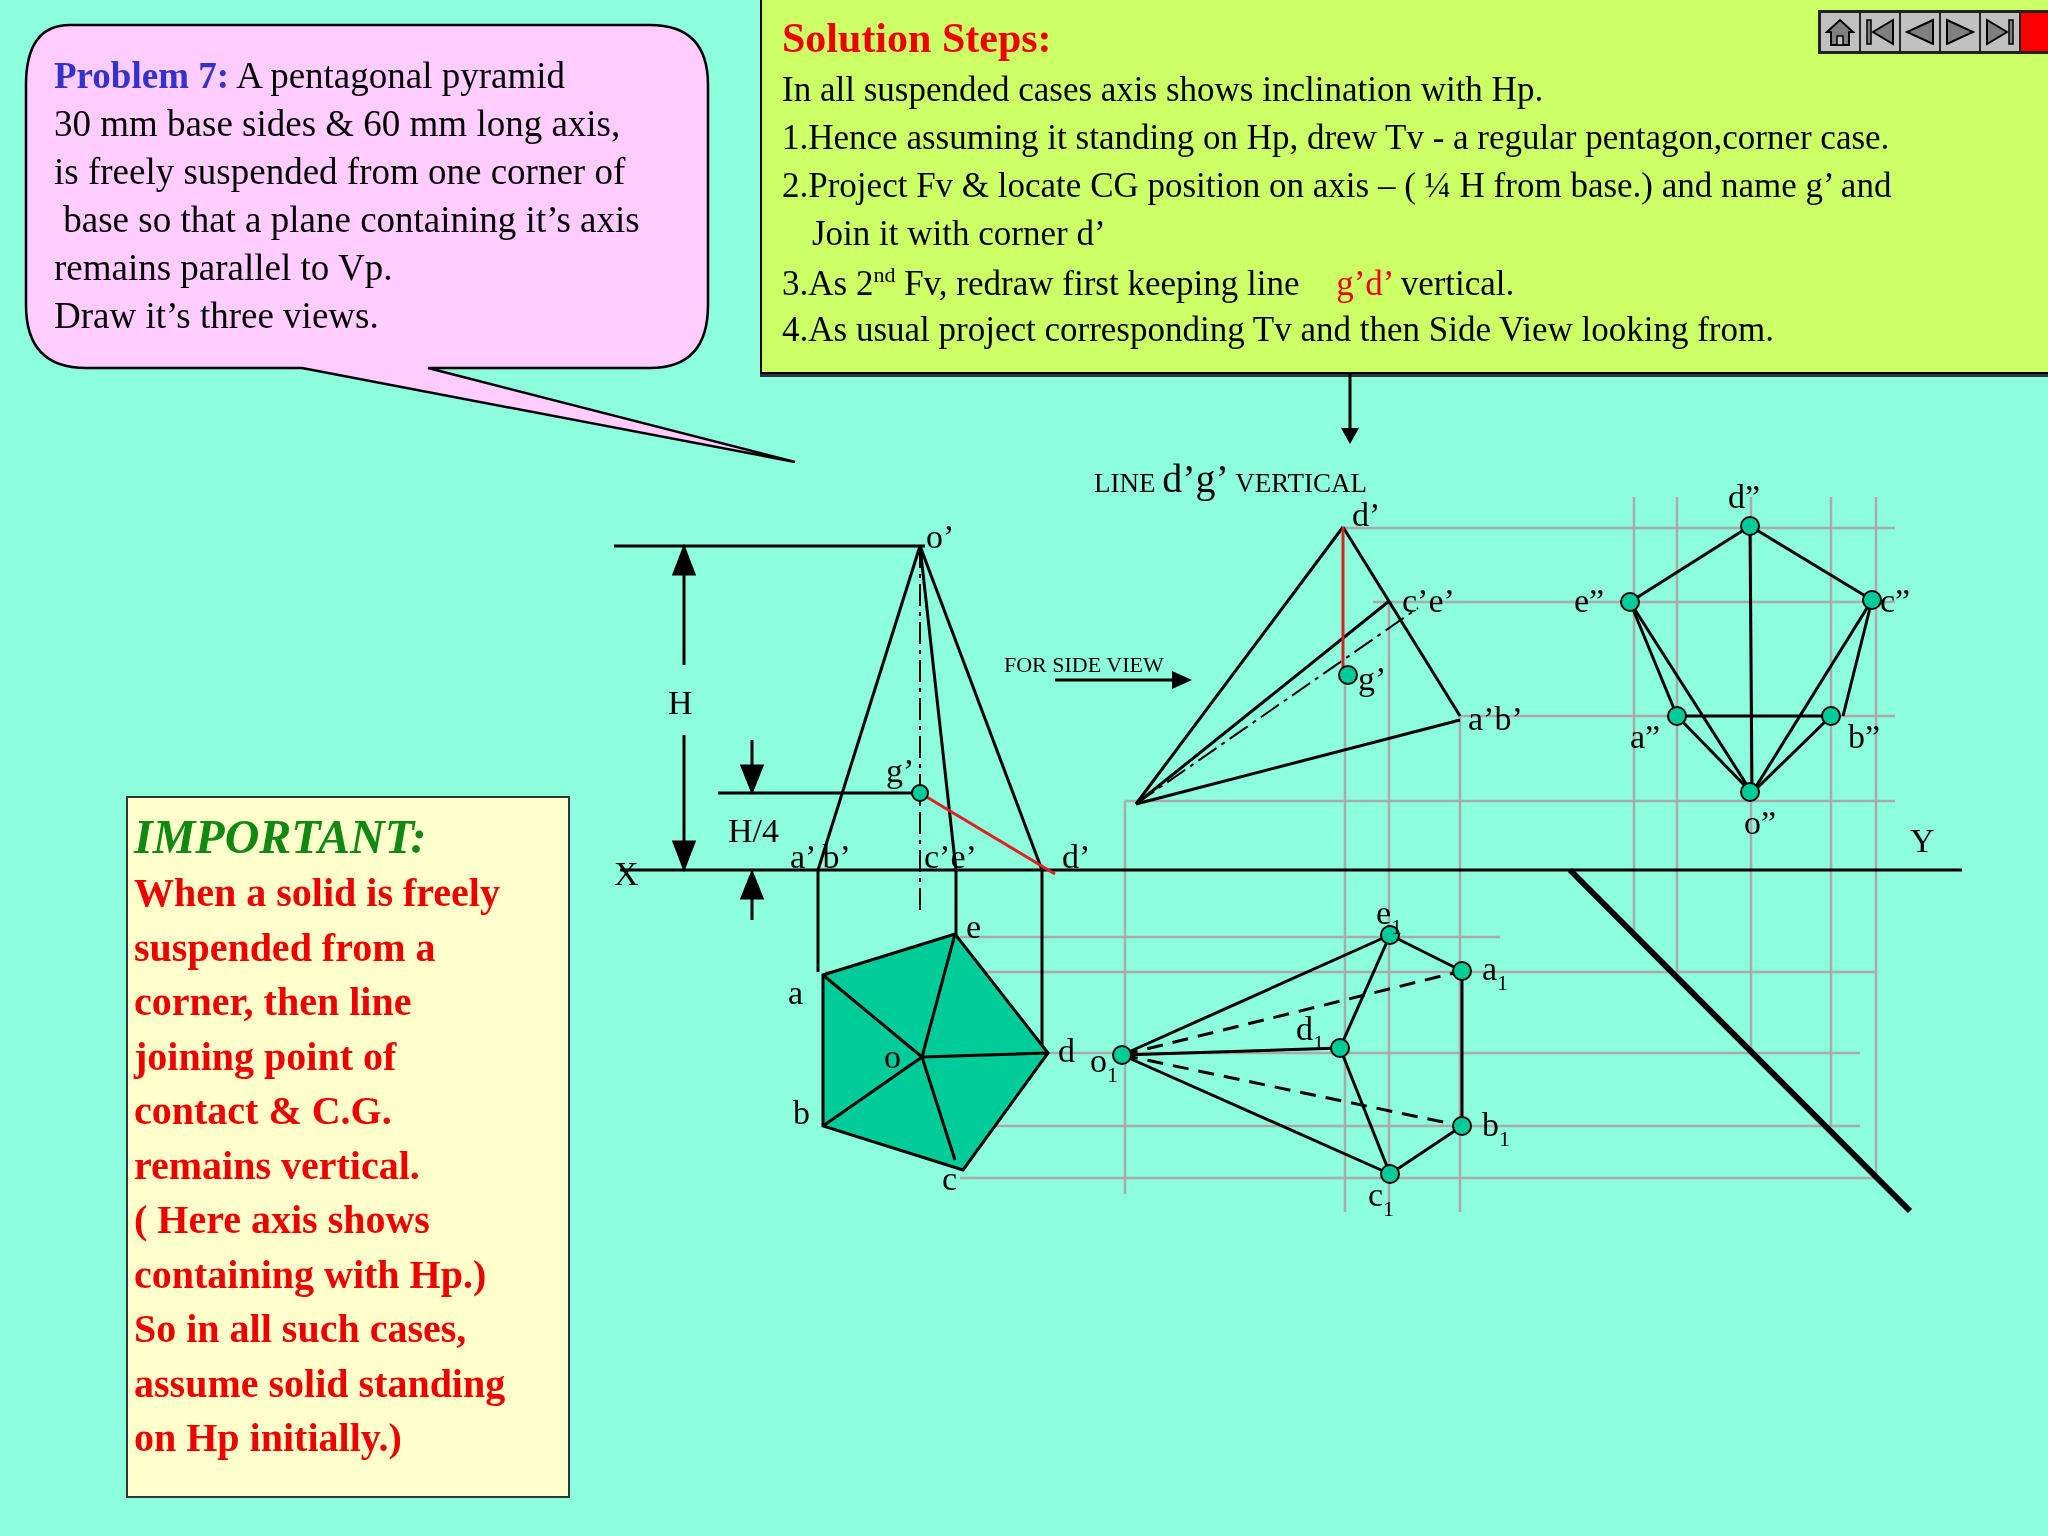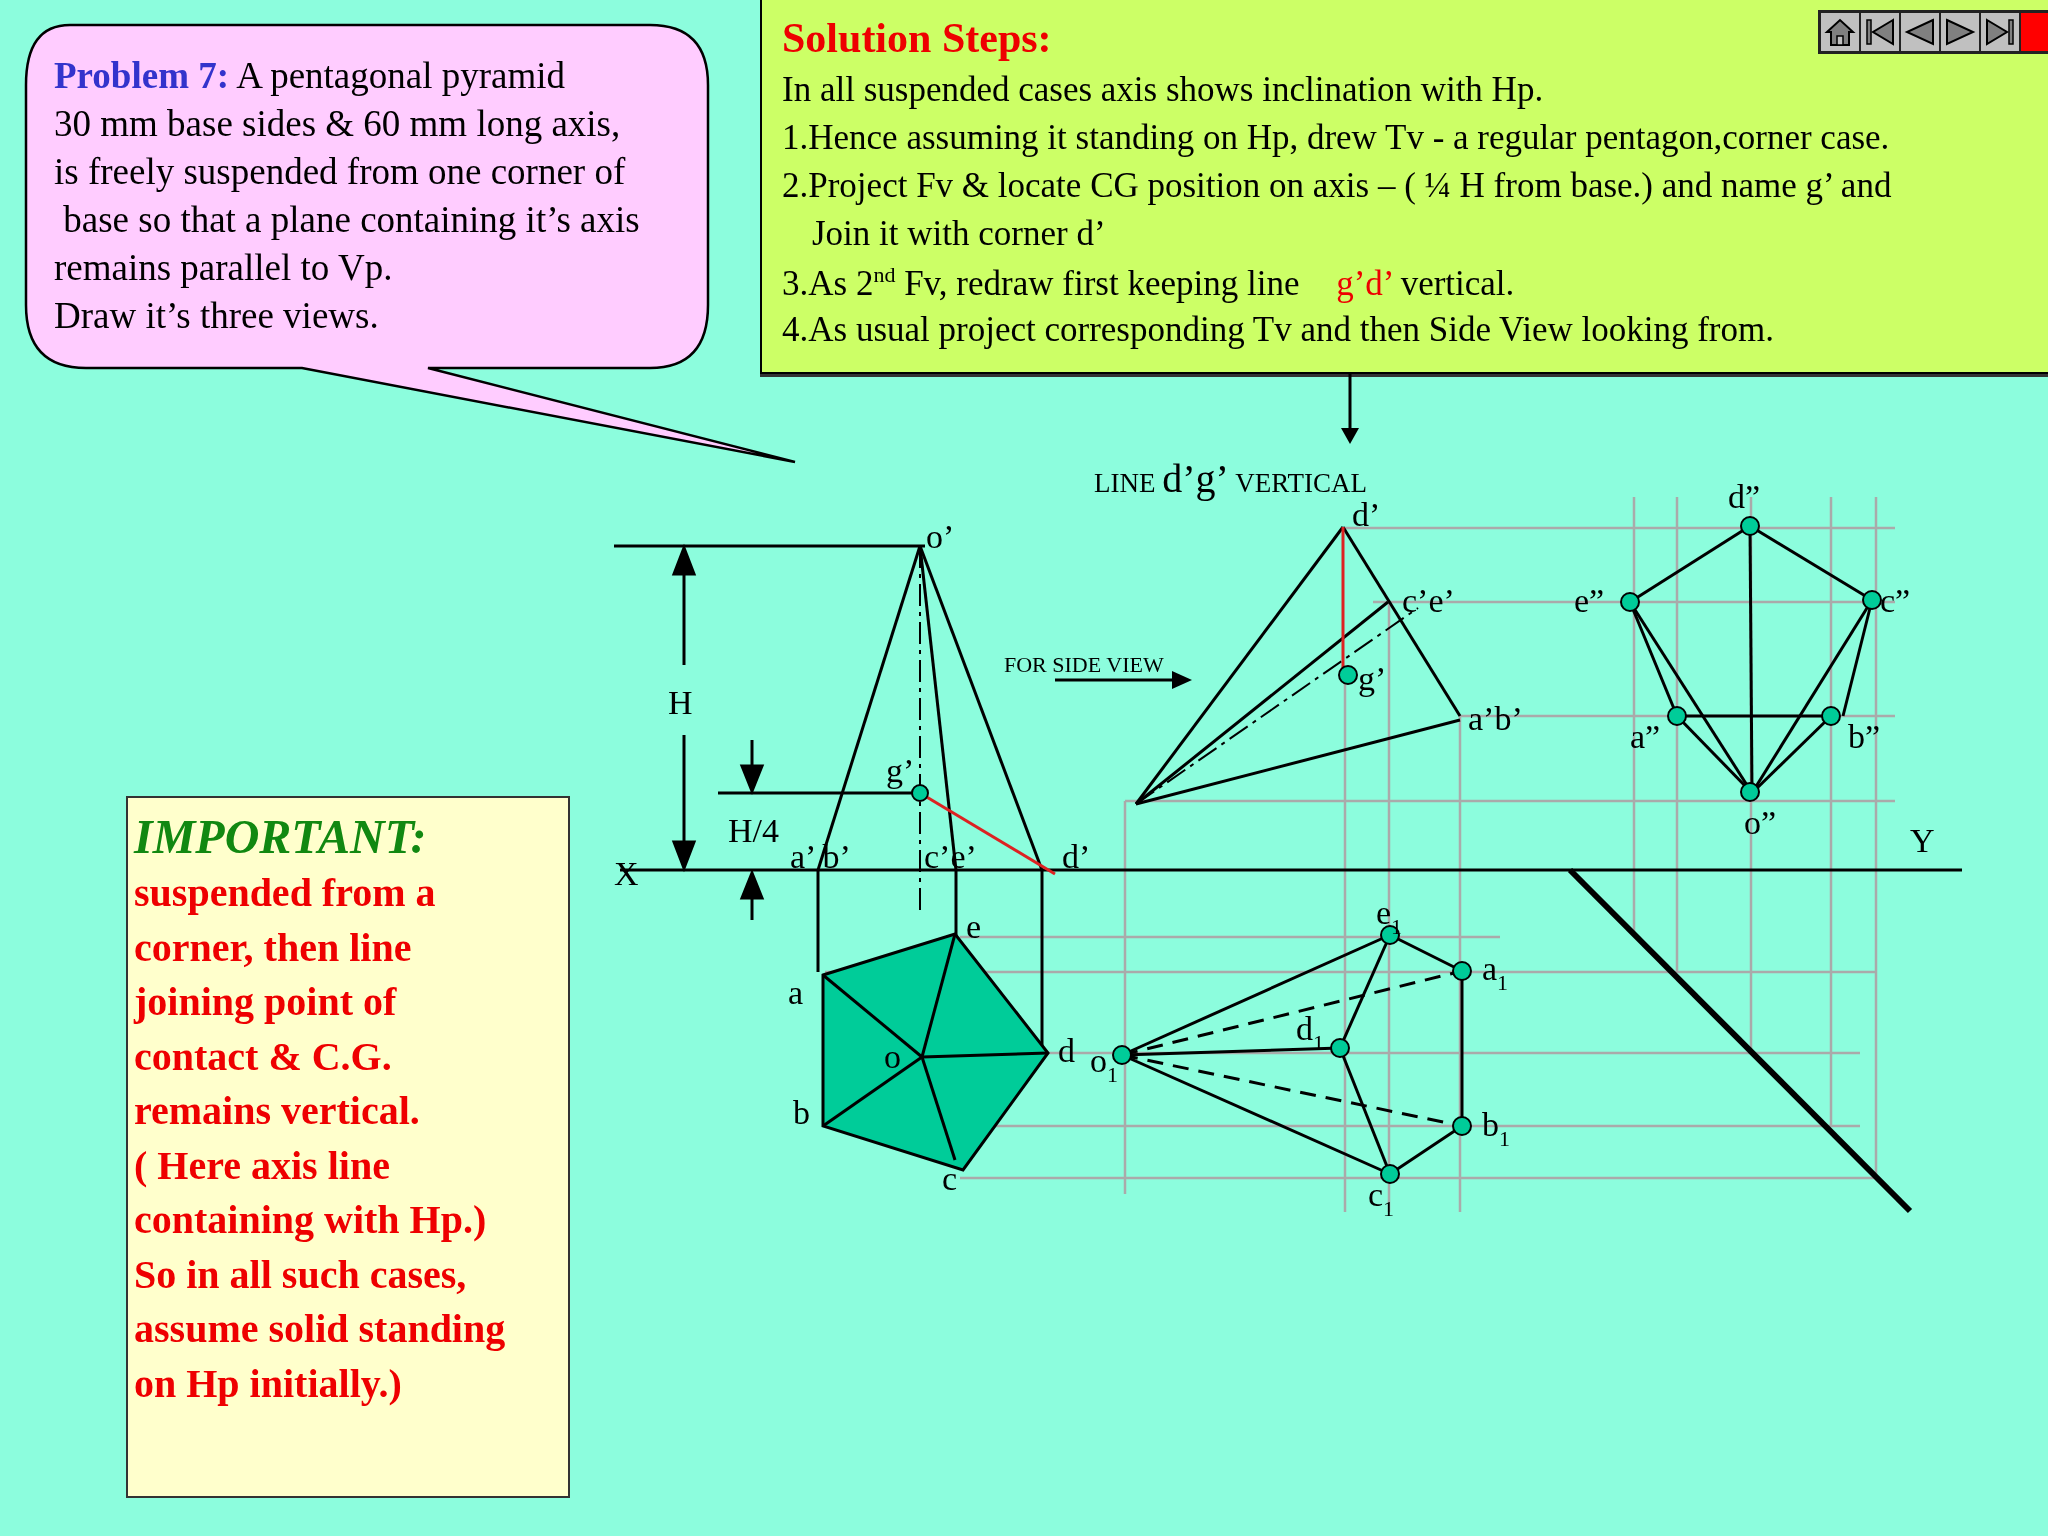--- a/index.html
+++ b/index.html
@@ -245,23 +245,24 @@
   <text class="lbl" x="1728" y="508">d”</text>
   <text class="lbl" x="1574" y="612">e”</text>
   <text class="lbl" x="1880" y="612">c”</text>
   <text class="lbl" x="1630" y="748">a”</text>
   <text class="lbl" x="1848" y="748">b”</text>
   <text class="lbl" x="1744" y="834">o”</text>
 </svg>
 
 <div class="important-box">
   <div class="imp-title">IMPORTANT:</div>
+  <div class="imp-line">When a solid is freely</div>
   <div class="imp-line">suspended from a</div>
   <div class="imp-line">corner, then line</div>
   <div class="imp-line">joining point of</div>
   <div class="imp-line">contact &amp; C.G.</div>
   <div class="imp-line">remains vertical.</div>
-  <div class="imp-line">( Here axis line</div>
+  <div class="imp-line">( Here axis shows</div>
   <div class="imp-line">containing with Hp.)</div>
   <div class="imp-line">So in all such cases,</div>
   <div class="imp-line">assume solid standing</div>
   <div class="imp-line">on Hp initially.)</div>
 </div>
 
 </body></html>

